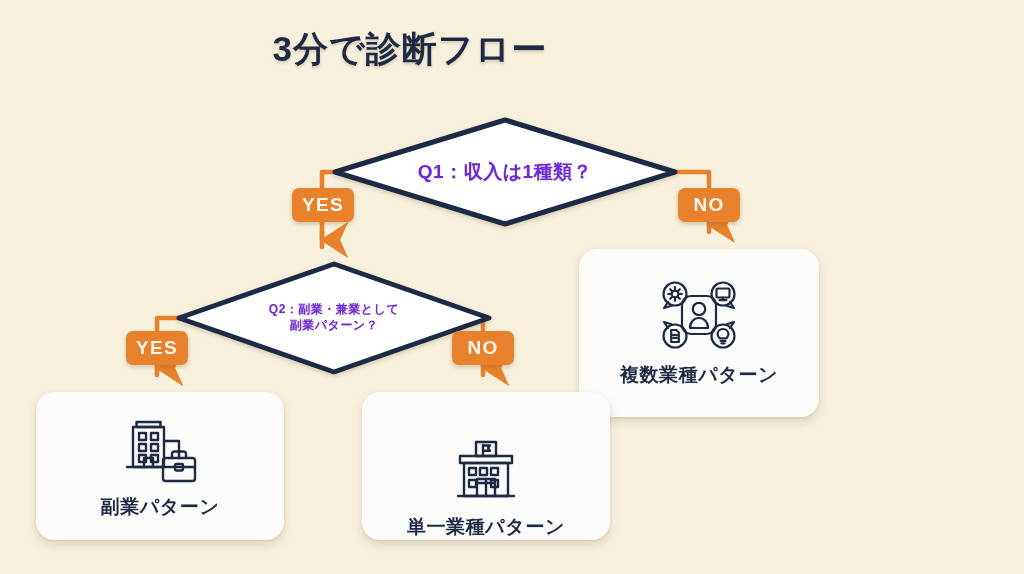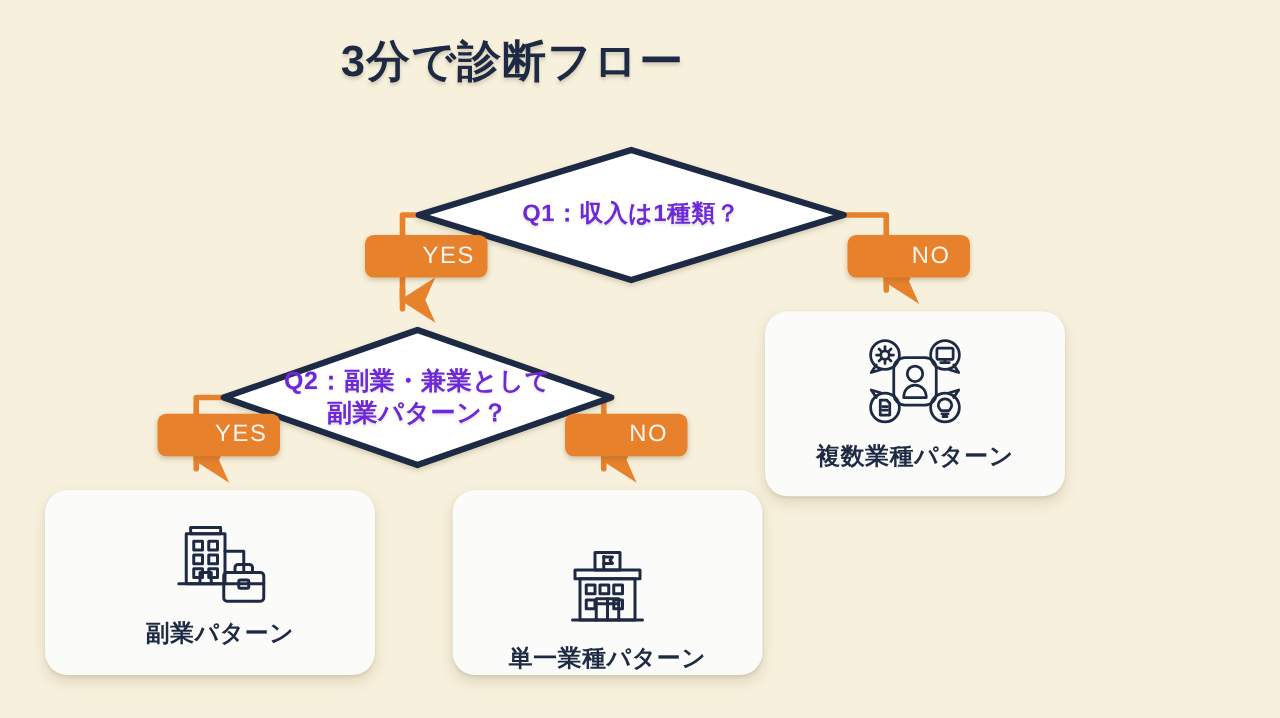--- a/index.html
+++ b/index.html
@@ -59,37 +59,36 @@
     text-align: center;
     color: #6d28d9;
     font-weight: bold;
     line-height: 1.32;
     letter-spacing: 0.5px;
     text-shadow: 0 1px 2px rgba(130,120,90,0.25);
   }
   #q1-node { left: 335px; top: 120px; width: 340px; height: 104px; }
   #q1-node .dtext { font-size: 19px; }
   #q2-node { left: 179px; top: 264px; width: 310px; height: 108px; }
-  #q2-node .dtext { font-size: 20px; }
+  #q2-node .dtext { font-size: 12px; }
 
   
   .badge {
     position: absolute;
     background: #e8812c;
     color: #fdf6ee;
-    font-weight: normal;
+    font-weight: bold;
     border-radius: 7px;
     display: flex;
     align-items: center;
     justify-content: center;
     letter-spacing: 1.3px;
     box-shadow: 0 2px 4px rgba(120,90,40,0.30);
     z-index: 4;
     font-size: 19px;
-    padding-left: 36px;
   }
   #badge-q1-yes { left: 292px; top: 188px; width: 62px; height: 34px; }
   #badge-q1-no  { left: 678px; top: 188px; width: 62px; height: 34px; }
   #badge-q2-yes { left: 126px; top: 331px; width: 62px; height: 34px; }
   #badge-q2-no  { left: 452px; top: 331px; width: 62px; height: 34px; }
 
   
   .card {
     position: absolute;
     background: #fbfbfa;
@@ -106,22 +105,22 @@
     line-height: 0;
   }
   .card .card-label {
     margin-top: 10px;
     font-size: 19px;
     font-weight: bold;
     color: #1e2a44;
     letter-spacing: 0.6px;
     text-align: center;
   }
-  #card-multi  { left: 612px; top: 249px; width: 240px; height: 148px; }
-  #card-side   { left: 36px;  top: 392px; width: 248px; height: 148px; padding-left: 16px; }
+  #card-multi  { left: 579px; top: 249px; width: 240px; height: 168px; }
+  #card-side   { left: 36px;  top: 392px; width: 248px; height: 148px; }
   #card-single { left: 362px; top: 392px; width: 248px; height: 148px; justify-content: flex-end; }
 </style>
 </head>
 <body>
 
 <div id="stage">
 
   <div class="title">3分で診断フロー</div>
 
   <svg id="wires" viewBox="0 0 1024 574" xmlns="http://www.w3.org/2000/svg">

